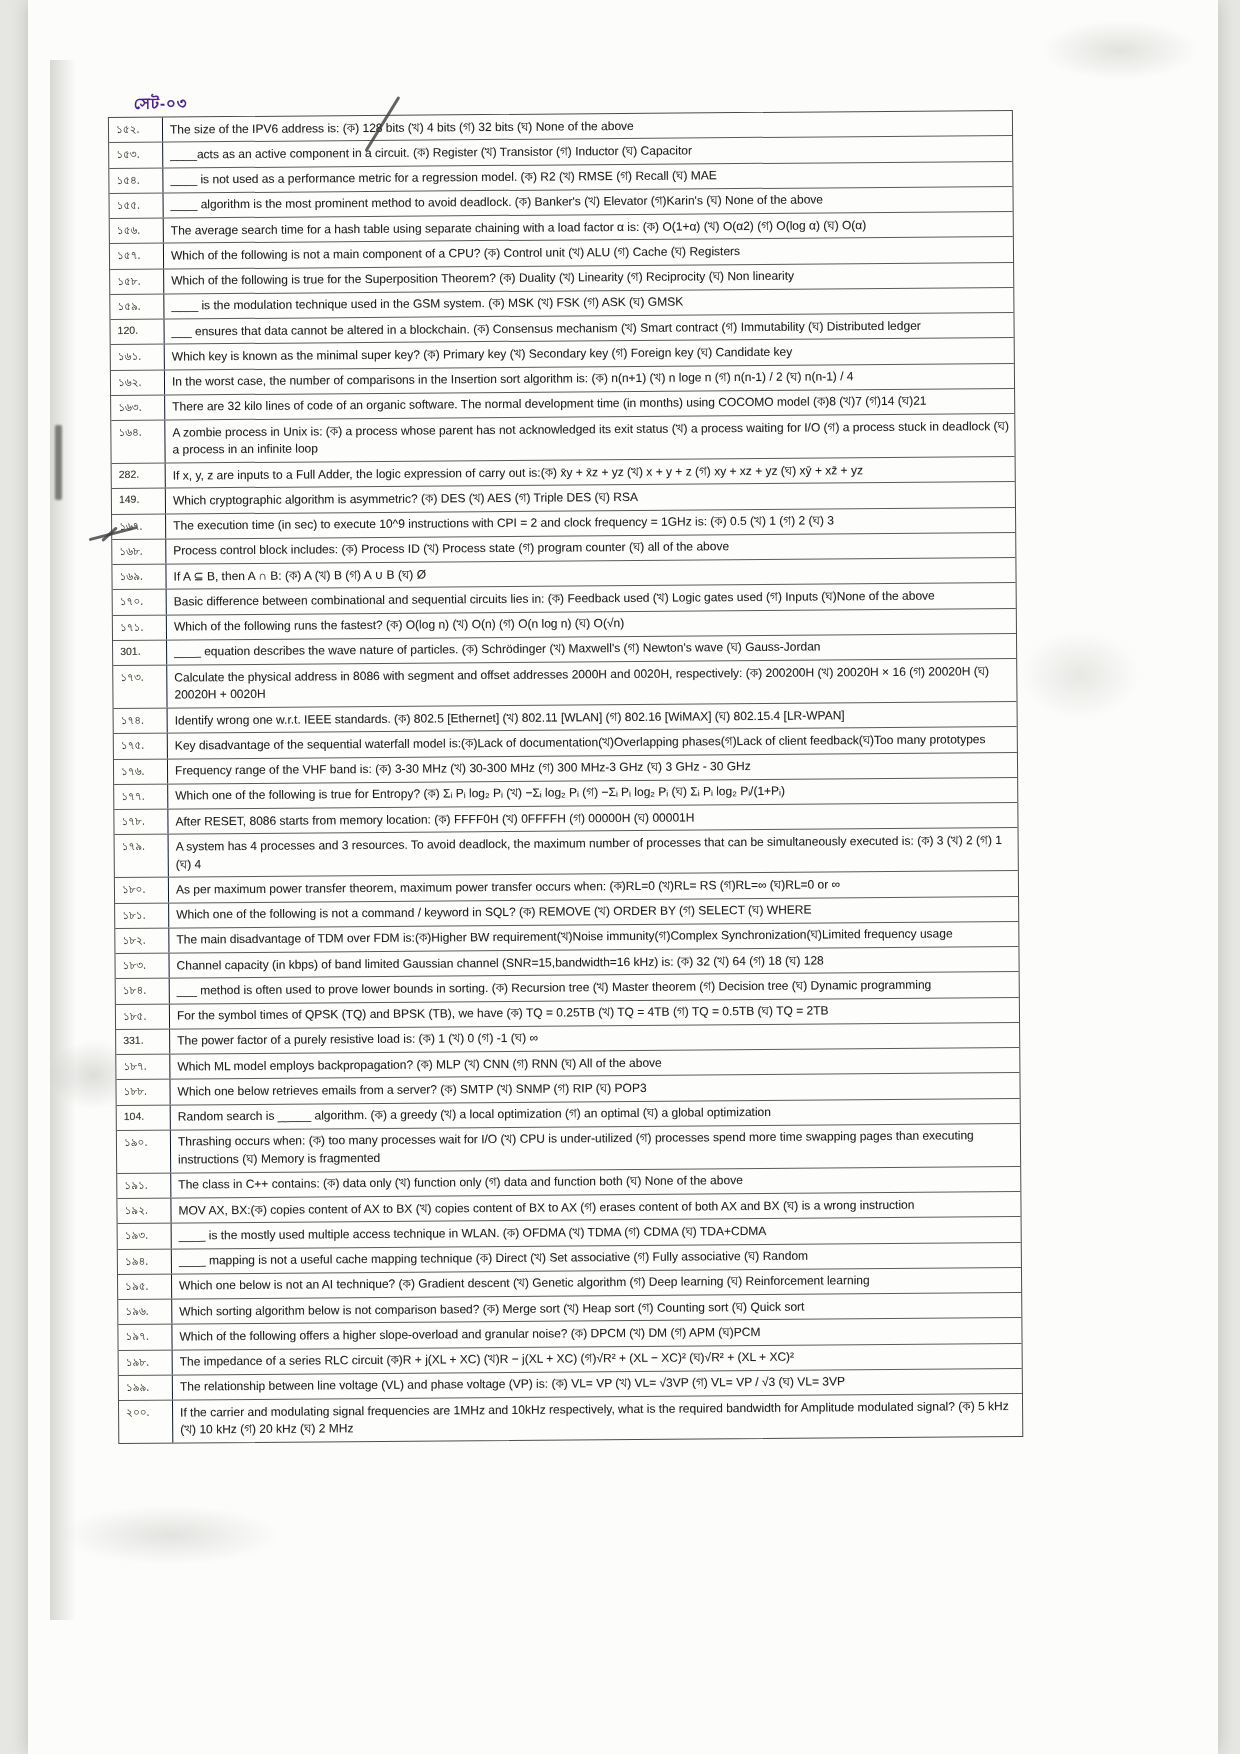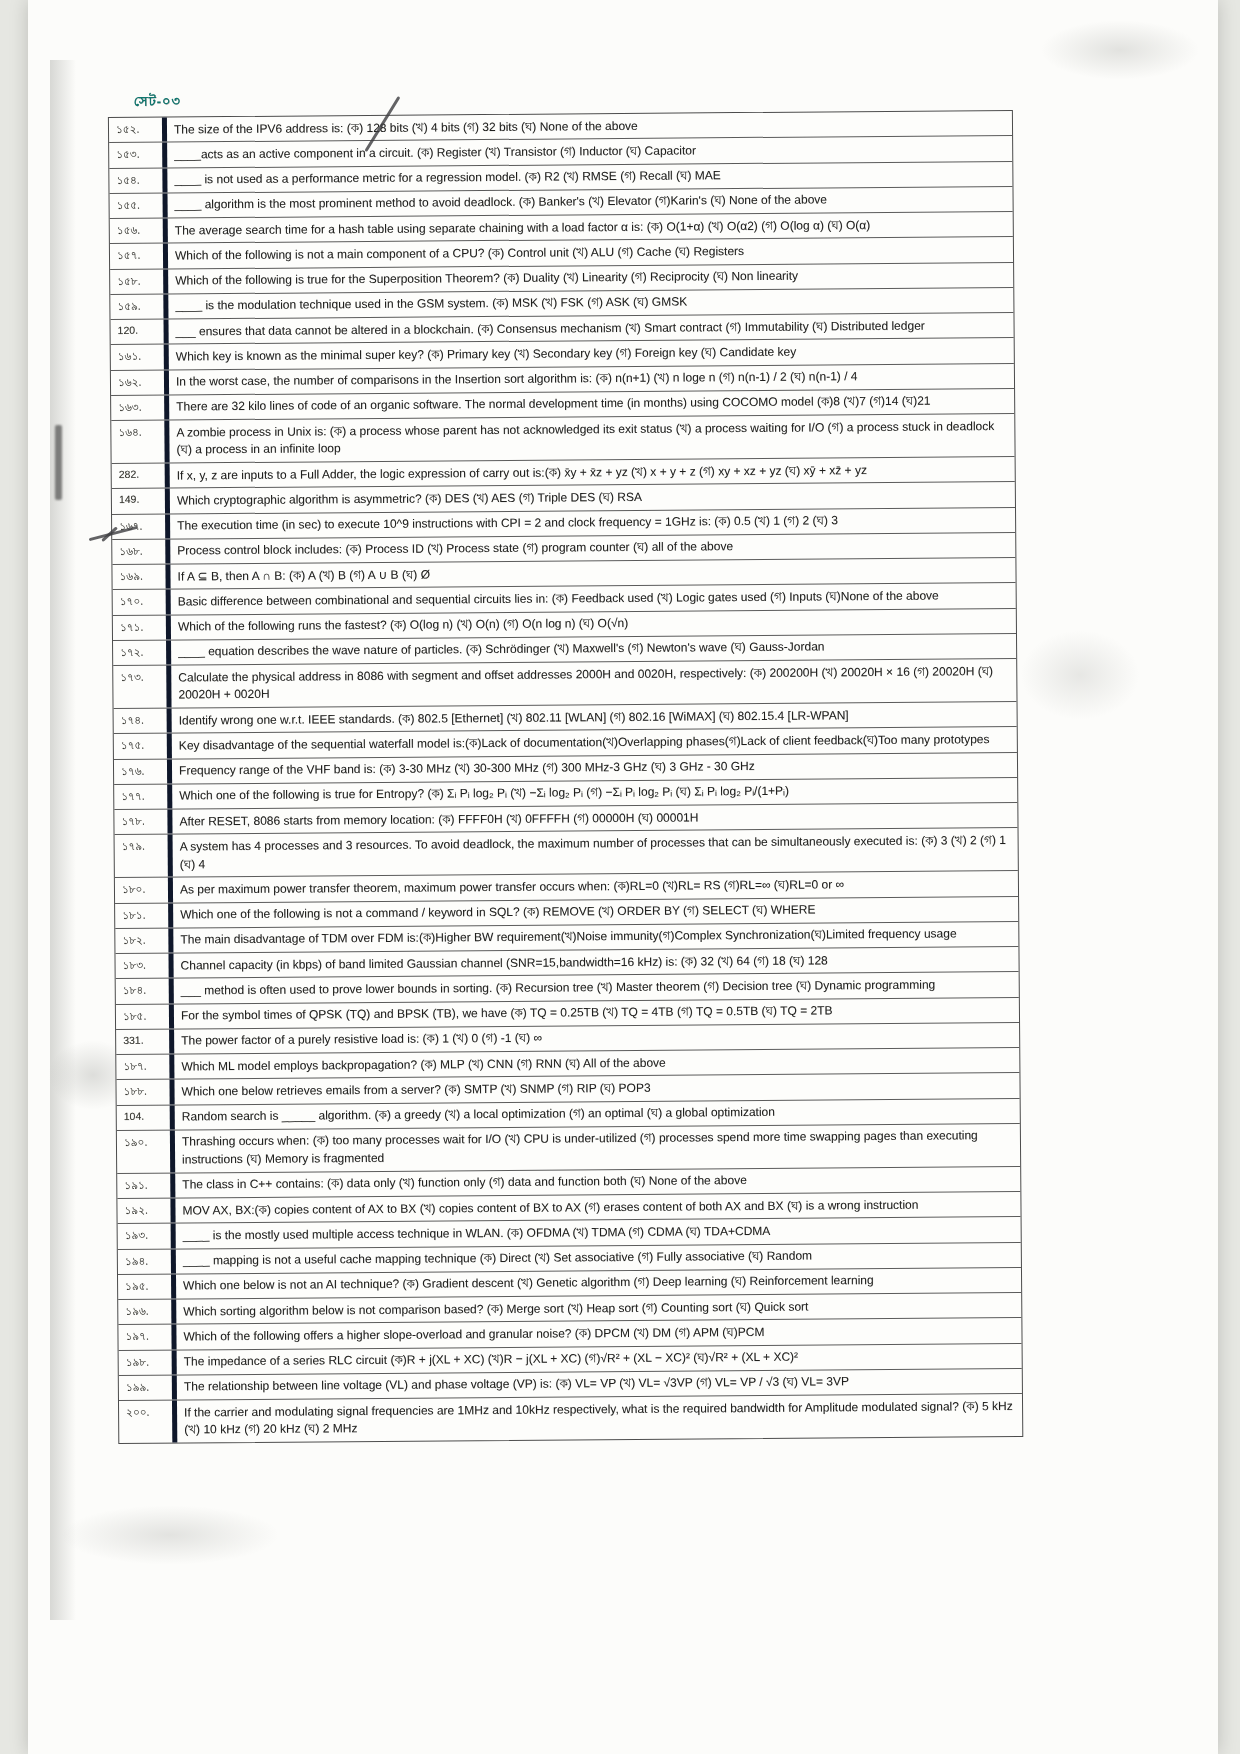--- a/index.html
+++ b/index.html
@@ -33,37 +33,37 @@
     background:radial-gradient(ellipse at center, rgba(120,122,115,.16), rgba(120,122,115,0) 70%);}
   .smudge.s4{left:1040px;top:20px;width:160px;height:60px;
     background:radial-gradient(ellipse at center, rgba(120,122,115,.20), rgba(120,122,115,0) 70%);}
 
   .sheet{
     position:absolute;left:0;top:0;width:1240px;
     transform:rotate(-0.45deg);transform-origin:50% 0;
   }
   .set-label{
     position:absolute;left:133px;top:88px;
-    font-size:13px;font-weight:bold;color:#0f766e;
+    font-size:15px;font-weight:bold;color:#4c1d95;
     letter-spacing:1px;
     text-shadow:0.3px 0.3px 0.6px rgba(50,50,50,.4);
   }
   .qtable{
     position:absolute;left:107px;top:113px;width:903px;
     border:1.6px solid #4c4c4c;
     background:#fdfdfb;
   }
   .qrow{
     display:flex;align-items:stretch;
     border-bottom:1px solid #5a5a5a;
   }
   .qrow:last-child{border-bottom:none;}
   .qnum{
     flex:0 0 44px;max-width:44px;
-    border-right:5px solid #0f172a;
+    border-right:1px solid #0f172a;
     padding:4px 2px 3px 7px;
     font-size:10.5px;color:#35352f;
     text-shadow:0.2px 0.2px 0.5px rgba(60,60,60,.35);
   }
   .qtext{
     flex:1 1 auto;
     padding:3.5px 4px 3px 7px;
     font-size:12px;line-height:1.48;color:#1f1f1d;
     text-shadow:0.2px 0.2px 0.5px rgba(60,60,60,.3);
   }
@@ -162,21 +162,21 @@
   </div>
         <div class="qrow">
     <div class="qnum">১৭০.</div>
     <div class="qtext">Basic difference between combinational and sequential circuits lies in: (ক) Feedback used (খ) Logic gates used (গ) Inputs (ঘ)None of the above</div>
   </div>
         <div class="qrow">
     <div class="qnum">১৭১.</div>
     <div class="qtext">Which of the following runs the fastest? (ক) O(log n) (খ) O(n) (গ) O(n log n) (ঘ) O(√n)</div>
   </div>
         <div class="qrow">
-    <div class="qnum">১৭২.</div>
+    <div class="qnum">301.</div>
     <div class="qtext">____ equation describes the wave nature of particles. (ক) Schrödinger (খ) Maxwell's (গ) Newton's wave (ঘ) Gauss-Jordan</div>
   </div>
         <div class="qrow">
     <div class="qnum">১৭৩.</div>
     <div class="qtext">Calculate the physical address in 8086 with segment and offset addresses 2000H and 0020H, respectively: (ক) 200200H (খ) 20020H × 16 (গ) 20020H (ঘ) 20020H + 0020H</div>
   </div>
         <div class="qrow">
     <div class="qnum">১৭৪.</div>
     <div class="qtext">Identify wrong one w.r.t. IEEE standards. (ক) 802.5 [Ethernet] (খ) 802.11 [WLAN] (গ) 802.16 [WiMAX] (ঘ) 802.15.4 [LR-WPAN]</div>
   </div>

